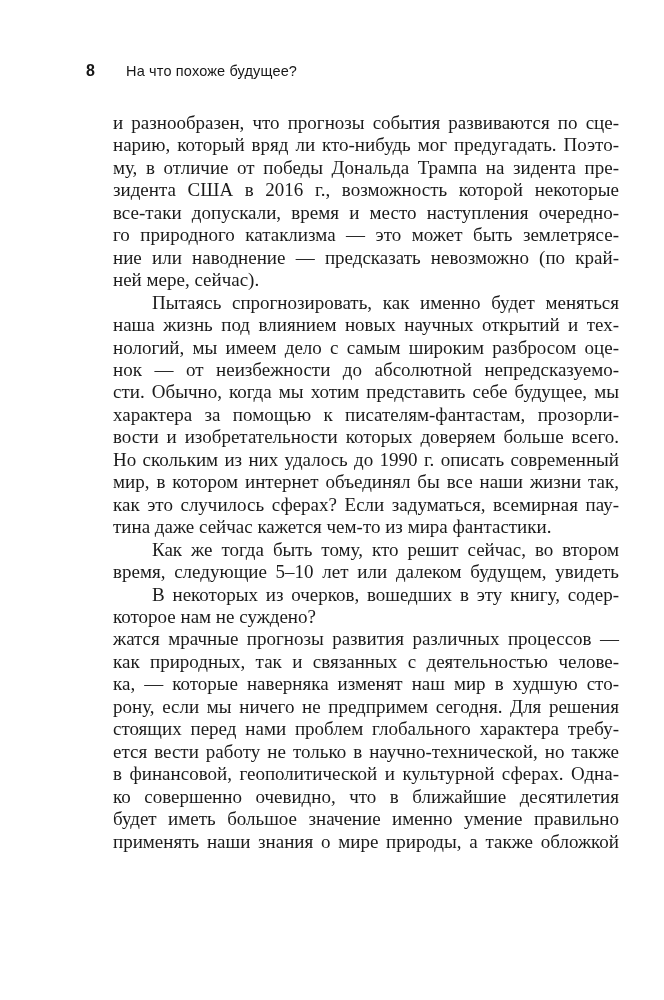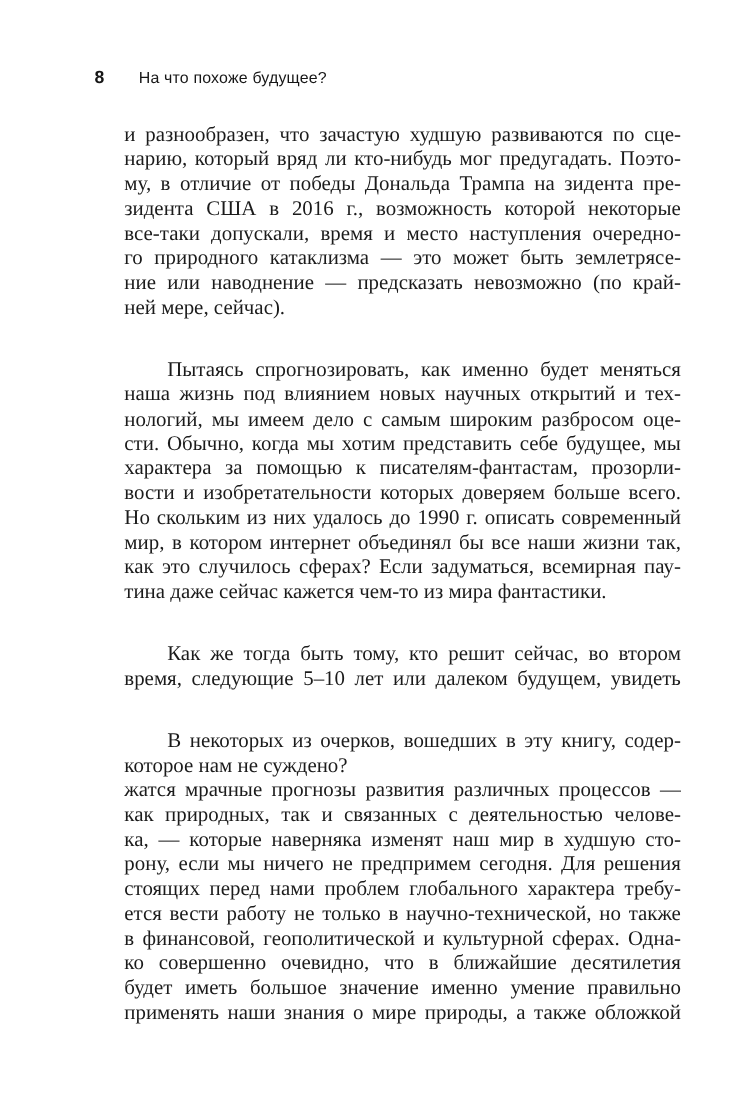--- a/index.html
+++ b/index.html
@@ -41,43 +41,44 @@
     line-height: 22.45px;
     color: #1b1b1b;
   }
   .line {
     text-align: justify;
     text-align-last: justify;
     white-space: normal;
     hyphens: none;
   }
   .line.para-end { text-align-last: left; }
-  .line.indent { text-indent: 39px; margin-top: 34px; }
+  .line.indent { text-indent: 39px; }
 </style>
 </head>
 <body>
 
 <div class="page">
   <div class="running-header">
     <span class="page-number">8</span>
     <span class="running-title">На что похоже будущее?</span>
   </div>
 
   <div class="textblock" id="textblock">
-      <div class="line">и разнообразен, что зачастую худшую развиваются по сце-</div>
+      <div class="line">и разнообразен, что прогнозы события развиваются по сце-</div>
       <div class="line">нарию, который вряд ли кто-нибудь мог предугадать. Поэто-</div>
       <div class="line">му, в отличие от победы Дональда Трампа на зидента пре-</div>
       <div class="line">зидента США в 2016 г., возможность которой некоторые</div>
       <div class="line">все-таки допускали, время и место наступления очередно-</div>
       <div class="line">го природного катаклизма — это может быть землетрясе-</div>
       <div class="line">ние или наводнение — предсказать невозможно (по край-</div>
       <div class="line para-end">ней мере, сейчас).</div>
       <div class="line indent">Пытаясь спрогнозировать, как именно будет меняться</div>
       <div class="line">наша жизнь под влиянием новых научных открытий и тех-</div>
       <div class="line">нологий, мы имеем дело с самым широким разбросом оце-</div>
+      <div class="line">нок — от неизбежности до абсолютной непредсказуемо-</div>
       <div class="line">сти. Обычно, когда мы хотим представить себе будущее, мы</div>
       <div class="line">характера за помощью к писателям-фантастам, прозорли-</div>
       <div class="line">вости и изобретательности которых доверяем больше всего.</div>
       <div class="line">Но скольким из них удалось до 1990 г. описать современный</div>
       <div class="line">мир, в котором интернет объединял бы все наши жизни так,</div>
       <div class="line">как это случилось сферах? Если задуматься, всемирная пау-</div>
       <div class="line para-end">тина даже сейчас кажется чем-то из мира фантастики.</div>
       <div class="line indent">Как же тогда быть тому, кто решит сейчас, во втором</div>
       <div class="line">время, следующие 5–10 лет или далеком будущем, увидеть</div>
       <div class="line indent">В некоторых из очерков, вошедших в эту книгу, содер-</div>

